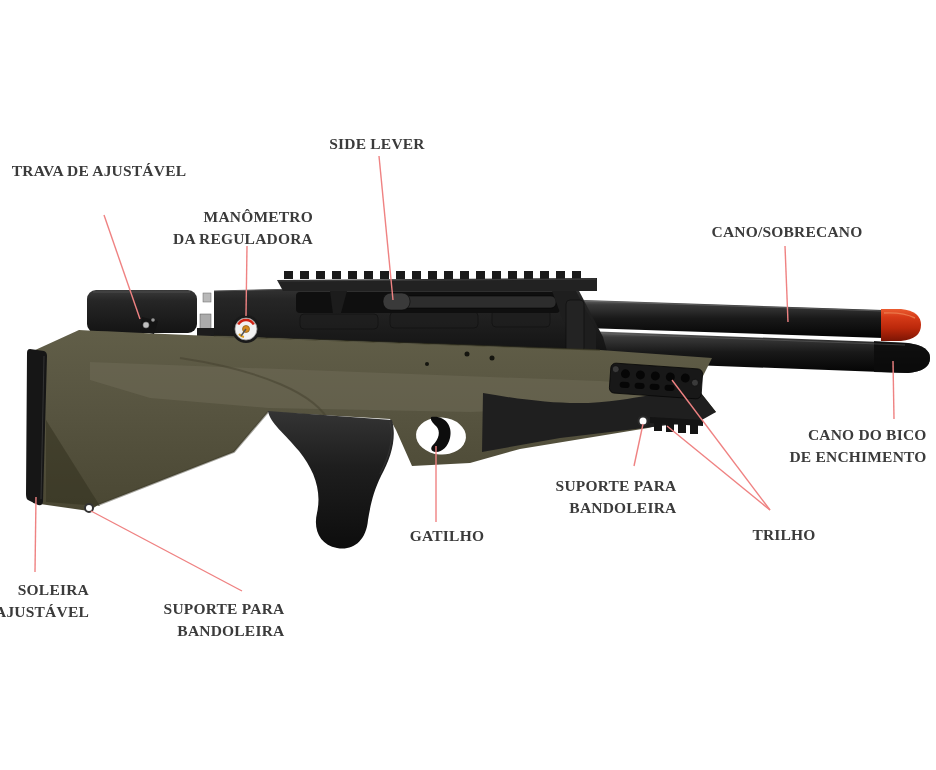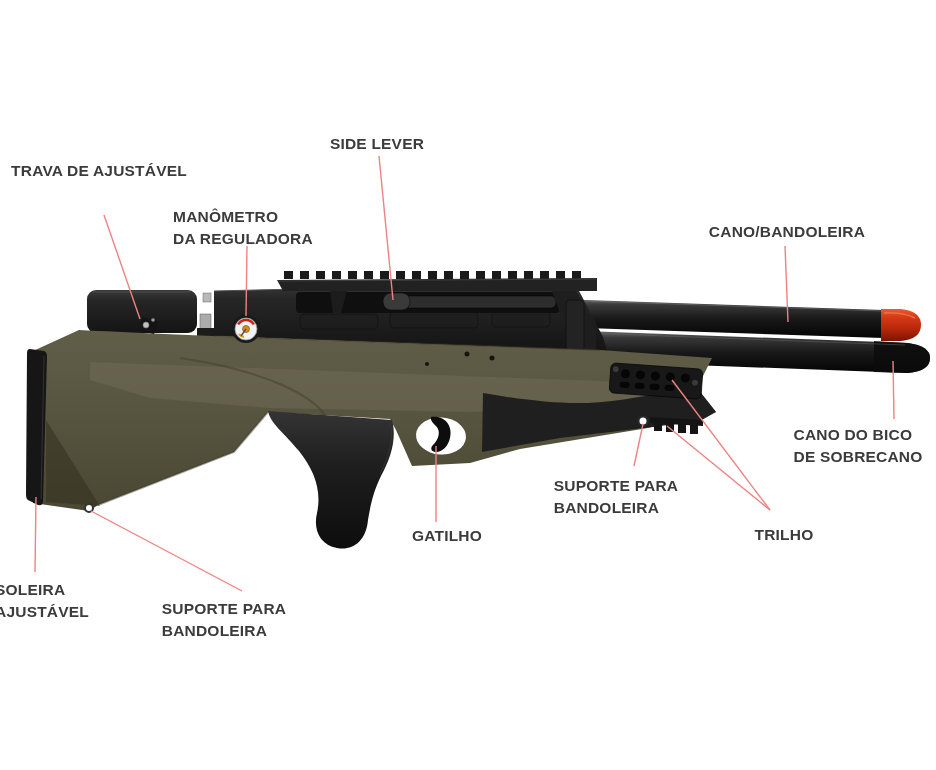--- a/index.html
+++ b/index.html
@@ -7,22 +7,22 @@
     position:relative;
     width:936px;height:770px;
     background:var(--page-bg,#fff);
     overflow:hidden;
     font-family:"Liberation Sans",sans-serif;
   }
   #stage svg{position:absolute;left:0;top:0;}
   .label{
     position:absolute;
     transform:translateX(-50%);
-    text-align:left;
-    font-family:Liberation Sans, sans-serif;
+    text-align:right;
+    font-family:Liberation Serif, serif;
     font-weight:700;
     font-size:15.5px;
     line-height:22px;
     letter-spacing:.2px;
     color:var(--label-text,#3b3b3b);
     white-space:nowrap;
   }
   .label span{display:block;}
 </style>
 </head>
@@ -217,26 +217,26 @@
   <div class="label" style="left:243px;top:206px">
     <span>MANÔMETRO</span>
     <span>DA REGULADORA</span>
   </div>
 
   <div class="label" style="left:377px;top:133px">
     <span>SIDE LEVER</span>
   </div>
 
   <div class="label" style="left:787px;top:221px">
-    <span>CANO/BANDOLEIRA</span>
+    <span>CANO/SOBRECANO</span>
   </div>
 
   <div class="label" style="left:858px;top:424px">
     <span>CANO DO BICO</span>
-    <span>DE SOBRECANO</span>
+    <span>DE ENCHIMENTO</span>
   </div>
 
   <div class="label" style="left:616px;top:475px">
     <span>SUPORTE PARA</span>
     <span>BANDOLEIRA</span>
   </div>
 
   <div class="label" style="left:784px;top:524px">
     <span>TRILHO</span>
   </div>

